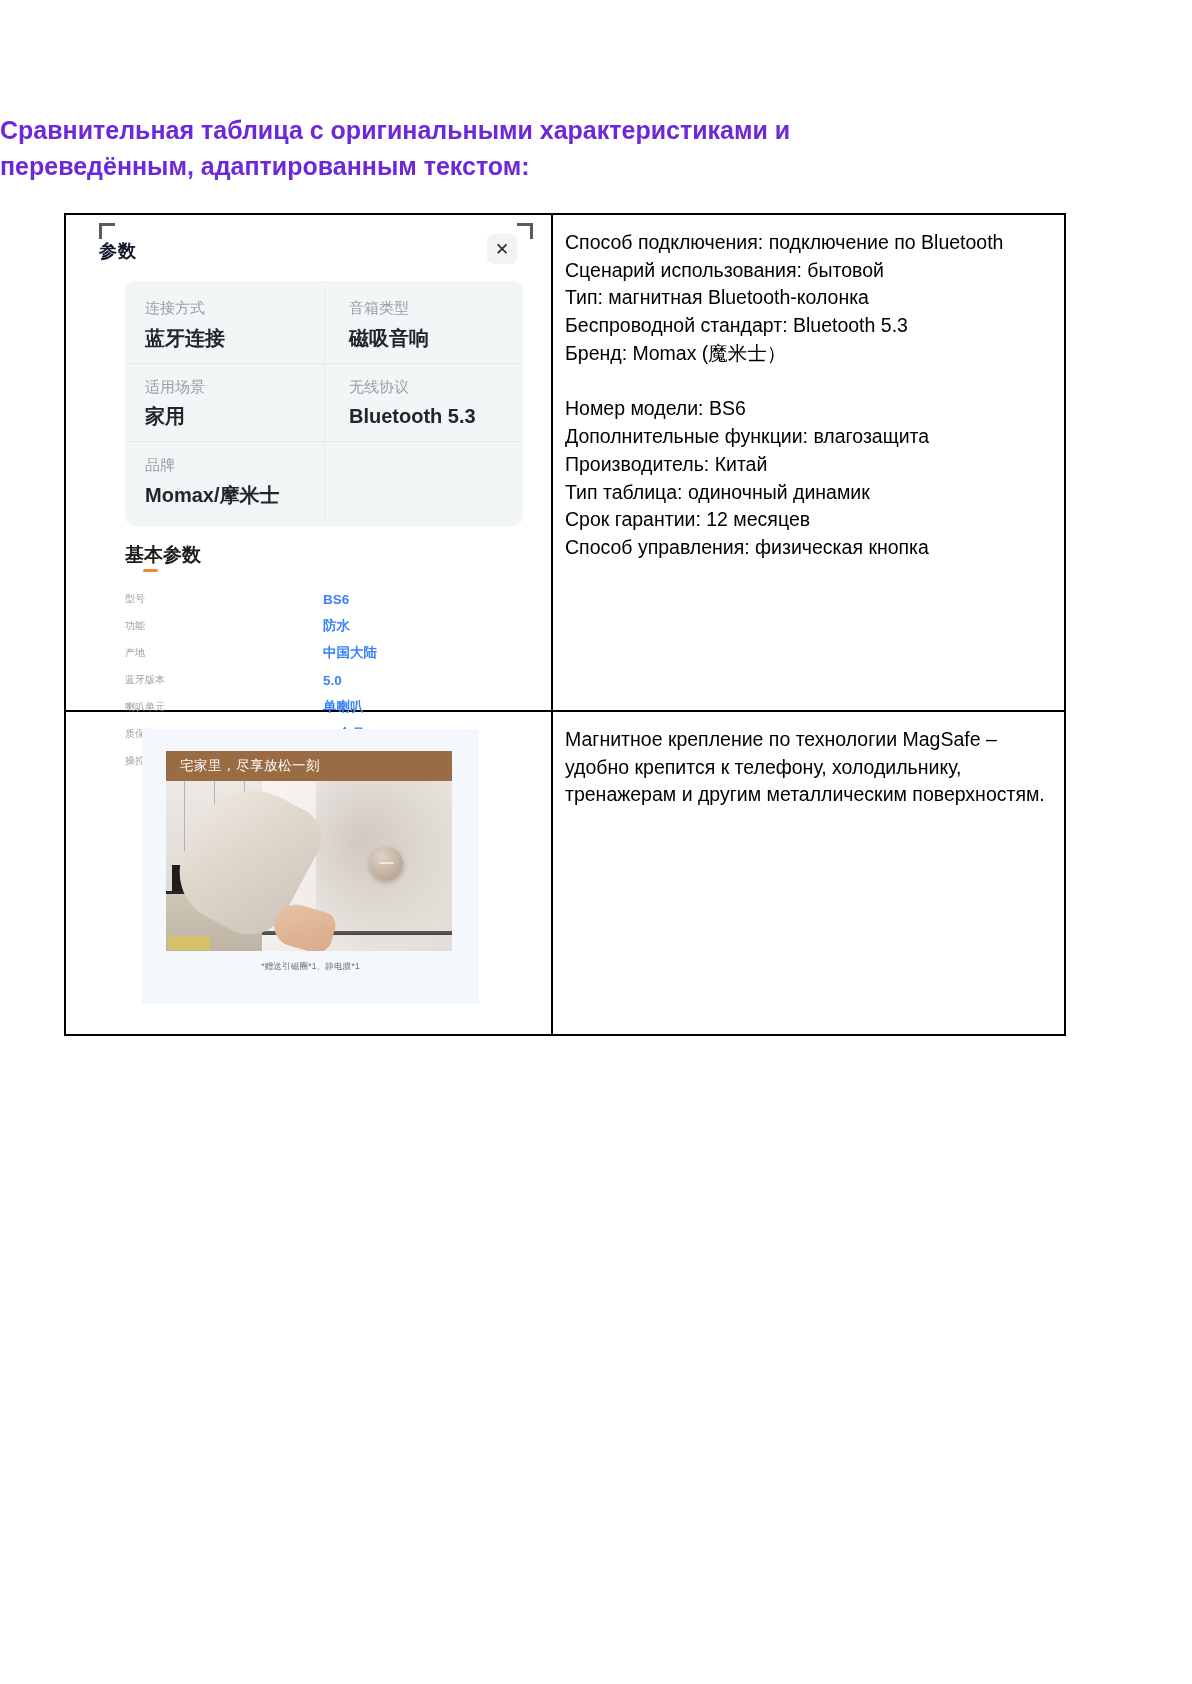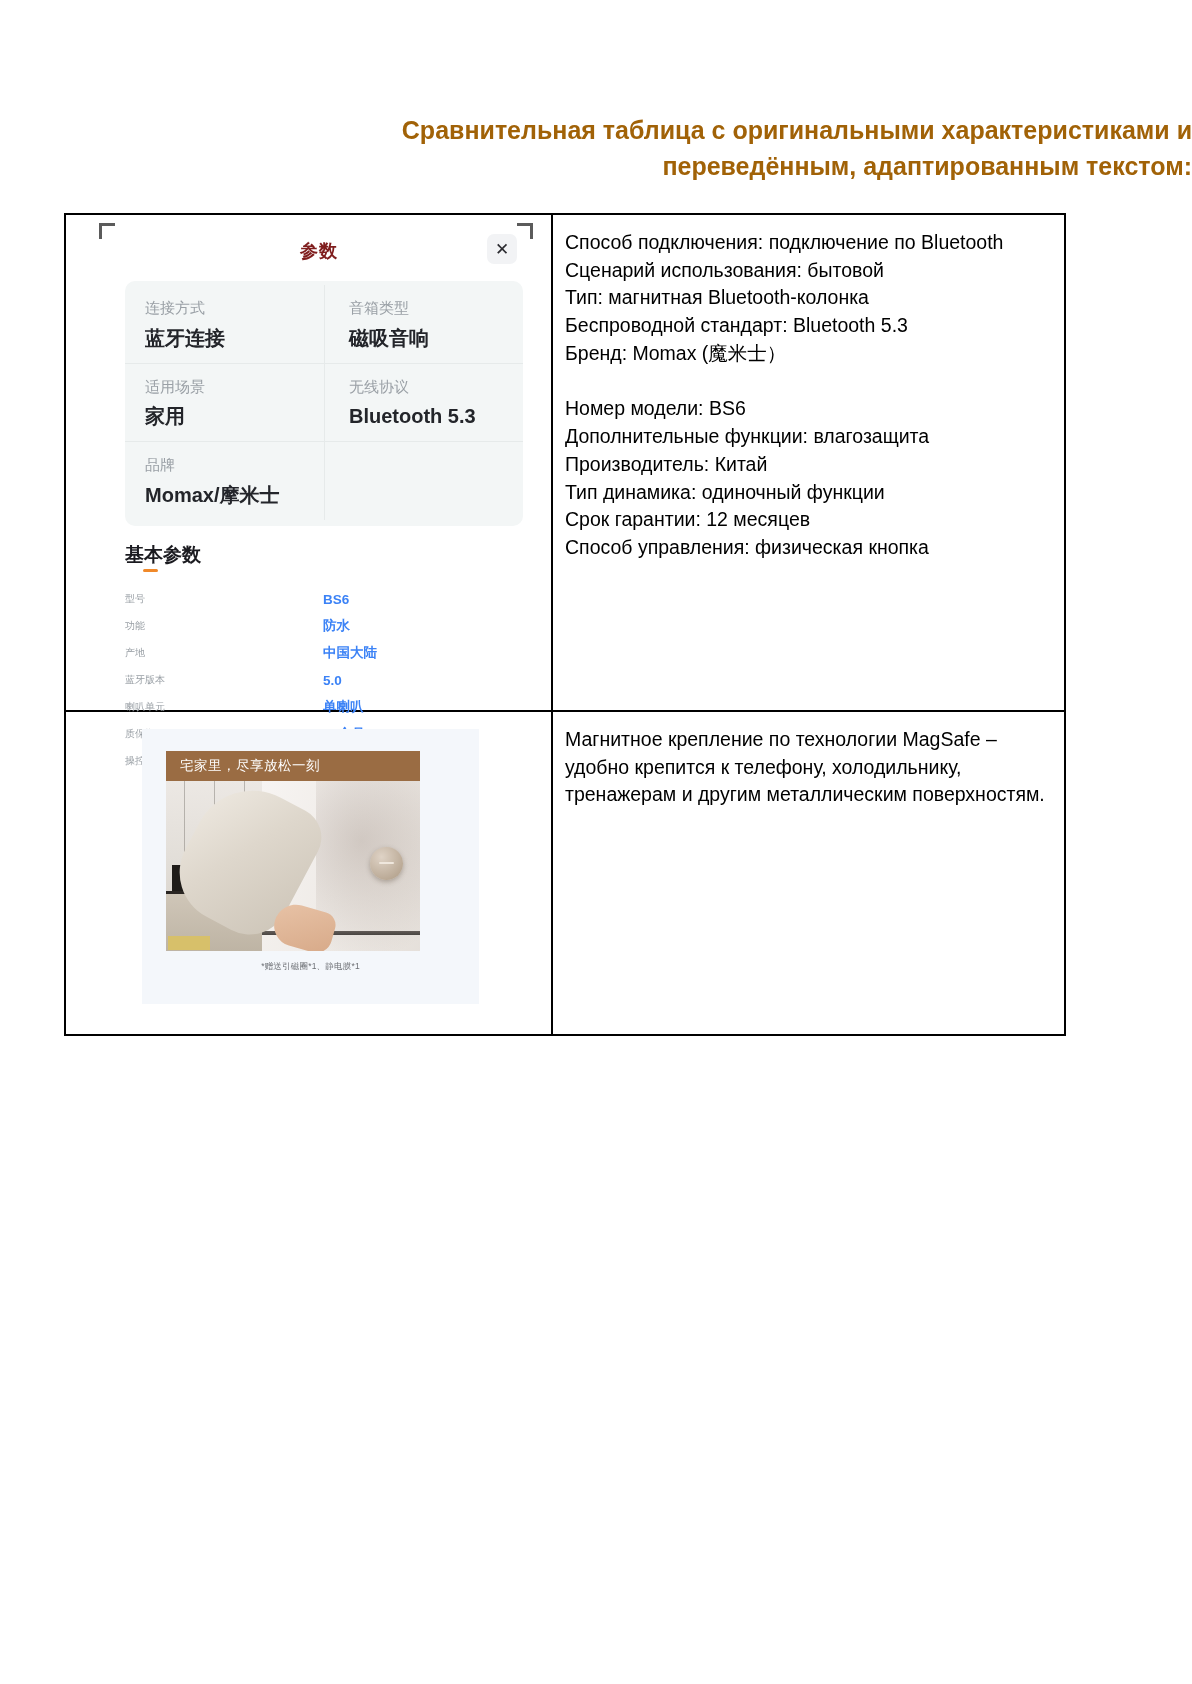--- a/index.html
+++ b/index.html
@@ -21,26 +21,26 @@
     height: 1684px;
     box-sizing: border-box;
     padding: 0;
     position: relative;
   }
 
   
   .doc-title {
     margin: 0;
     padding-top: 112px;
-    text-align: right;
+    text-align: left;
     font-size: 25px;
     font-weight: bold;
     line-height: 1.45;
     letter-spacing: 0px;
-    color: #a16207;
+    color: #6d28d9;
   }
   .doc-title .ln {
     display: block;
   }
   .doc-title .ln2 {
     
   }
 
   
   .cmp-table {
@@ -96,24 +96,24 @@
   .crop-tr { right: 6px;  top: 0px;  border-width: 3px 3px 0 0; }
 
   .shot-head {
     position: relative;
     height: 52px;
   }
   .shot-title {
     position: absolute;
     left: 0; right: 0;
     top: 16px;
-    text-align: center;
+    text-align: left;
     font-size: 18px;
     font-weight: 700;
-    color: #7f1d1d;
+    color: #0f172a;
     letter-spacing: 1px;
   }
   .close-btn {
     position: absolute;
     right: 22px;
     top: 11px;
     width: 30px;
     height: 30px;
     border-radius: 7px;
     background: #f2f3f5;
@@ -207,21 +207,21 @@
     width: 337px;
     height: 275px;
     background: #f4f7fb;
     position: relative;
     box-sizing: border-box;
   }
   .photo-inner {
     position: absolute;
     left: 24px;
     top: 22px;
-    width: 254px;
+    width: 286px;
     height: 200px;
     overflow: hidden;
     background: #ddd;
   }
   .photo-banner {
     position: absolute;
     left: 0; top: 0;
     width: 100%;
     height: 30px;
     background: #9a6c43;
@@ -471,21 +471,21 @@
             <div class="ru-text">
               <p>Способ подключения: подключение по Bluetooth</p>
               <p>Сценарий использования: бытовой</p>
               <p>Тип: магнитная Bluetooth-колонка</p>
               <p>Беспроводной стандарт: Bluetooth 5.3</p>
               <p>Бренд: Momax (魔米士）</p>
               <div class="gap"></div>
               <p>Номер модели: BS6</p>
               <p>Дополнительные функции: влагозащита</p>
               <p>Производитель: Китай</p>
-              <p>Тип динамика: одиночный функции</p>
+              <p>Тип таблица: одиночный динамик</p>
               <p>Срок гарантии: 12 месяцев</p>
               <p>Способ управления: физическая кнопка</p>
             </div>
           </div>
         </td>
       </tr>
 
       <tr class="row2">
         <td>
           <div class="cell-inner">

